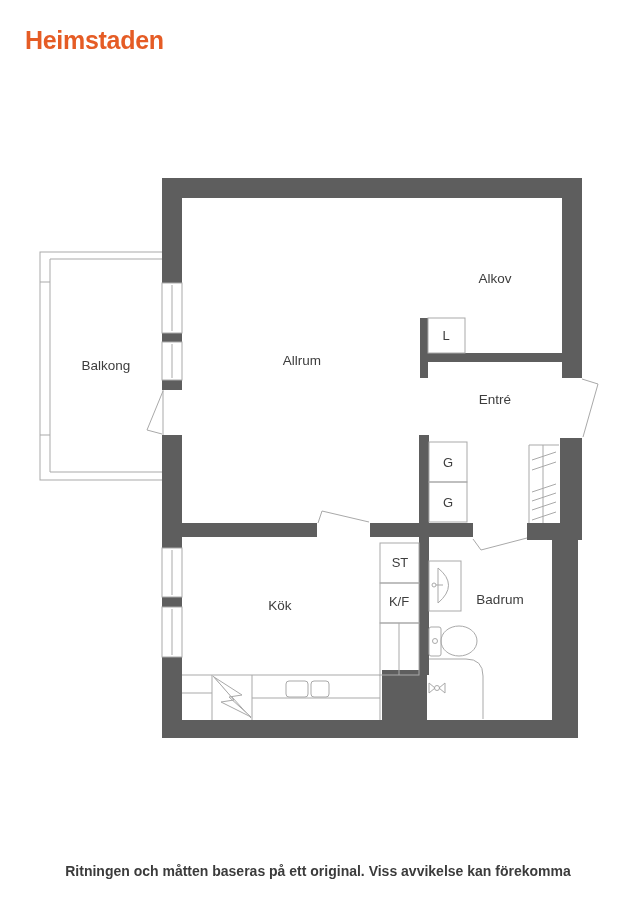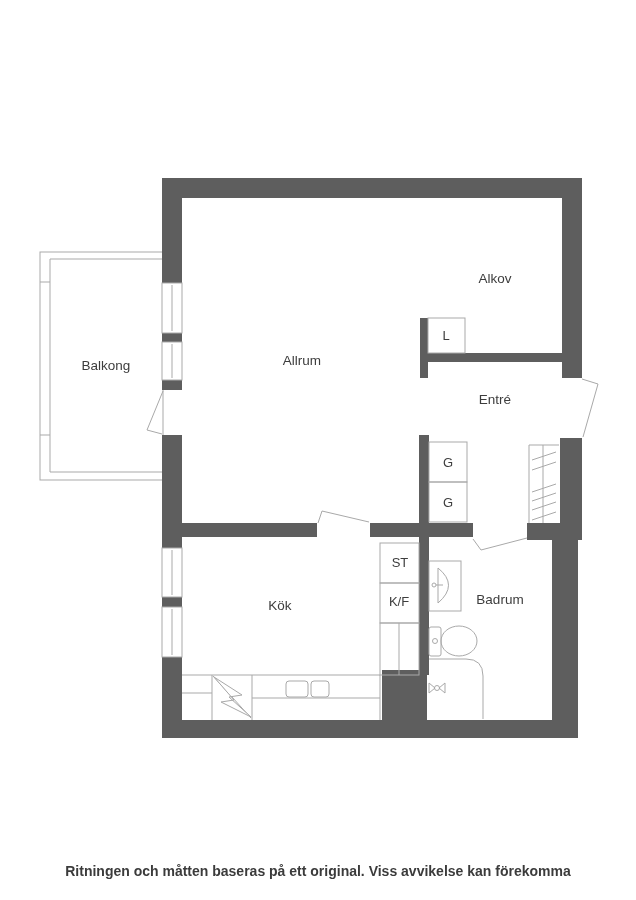--- a/index.html
+++ b/index.html
@@ -31,20 +31,21 @@
   .footer{
     position:absolute;left:0;top:863px;width:636px;text-align:center;
     font-size:14px;color:#3b3b3b;font-weight:bold;
   }
 </style>
 </head>
 <body>
 
 <div class="page">
 
+  <div class="logo">Heimstaden</div>
 
   <svg class="plan-svg" width="636" height="840" viewBox="0 0 636 840">
 
     <g>
       <rect class="thin" x="40" y="252" width="123" height="228"></rect>
       <line class="thin" x1="50" y1="259" x2="50" y2="472"></line>
       <line class="thin" x1="50" y1="259" x2="162" y2="259"></line>
       <line class="thin" x1="50" y1="472" x2="162" y2="472"></line>
       <line class="thin" x1="40" y1="282" x2="50" y2="282"></line>
       <line class="thin" x1="40" y1="435" x2="50" y2="435"></line>

